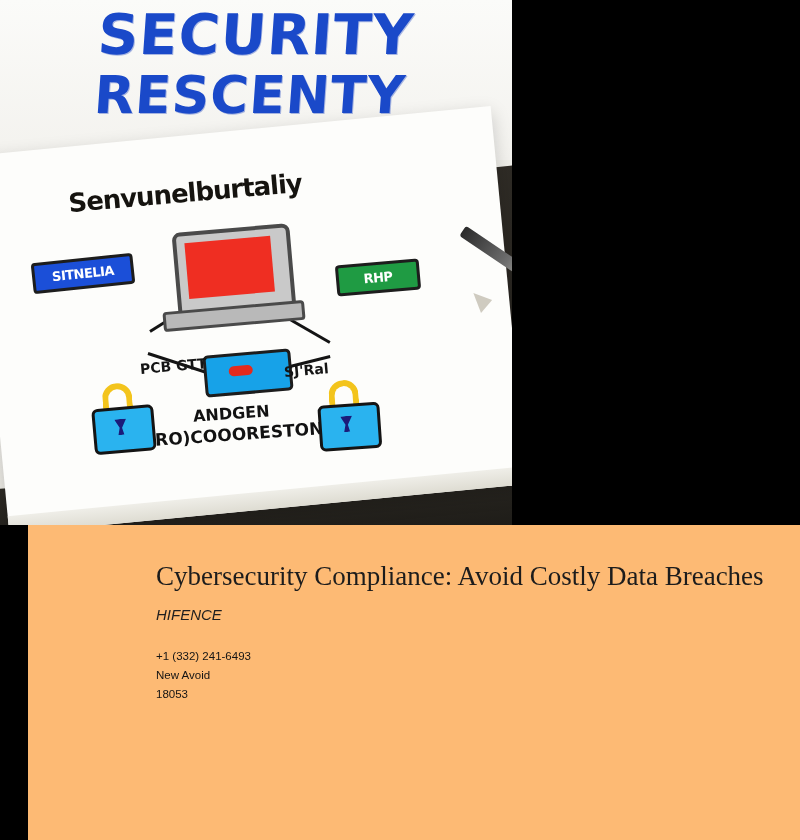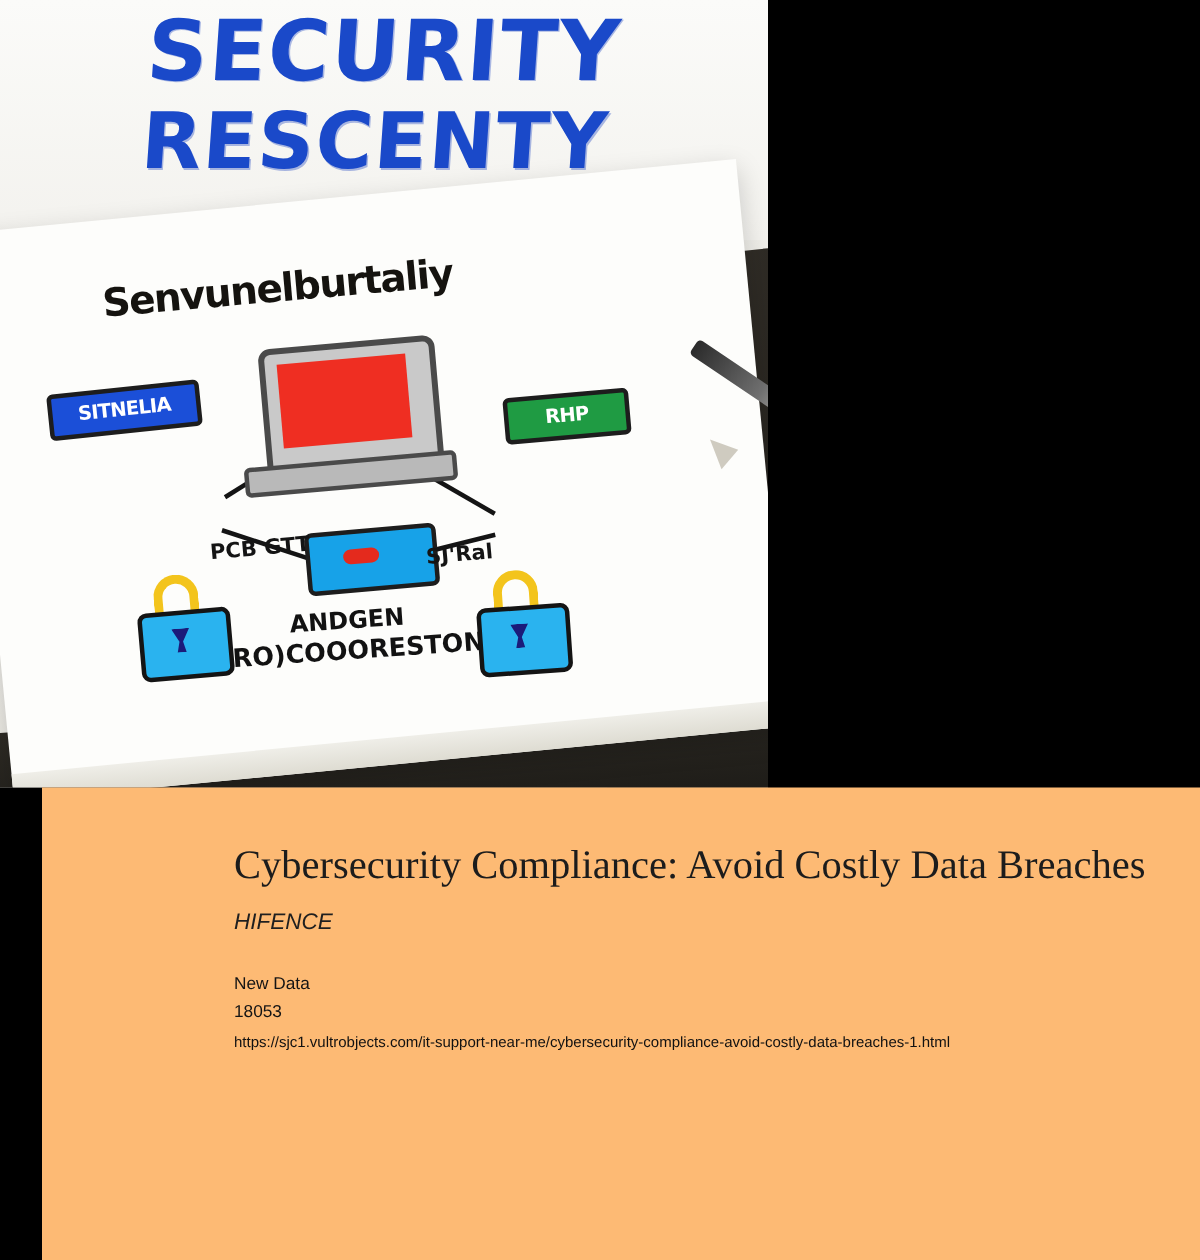--- a/index.html
+++ b/index.html
@@ -401,20 +401,20 @@
       </div>
 
     </div>
   </div>
 
   <div class="caption">
     <div class="caption-inner">
       <h1 class="title">Cybersecurity Compliance: Avoid Costly Data Breaches</h1>
       <div class="brand">HIFENCE</div>
       <div class="addr">
-        <div>New Data</div>
+        <div>+1 (332) 241-6493</div>
+        <div>New Avoid</div>
         <div>18053</div>
       </div>
-      <div class="url">https://sjc1.vultrobjects.com/it-support-near-me/cybersecurity-compliance-avoid-costly-data-breaches-1.html</div>
     </div>
   </div>
 
 </div>
 
 </body></html>

